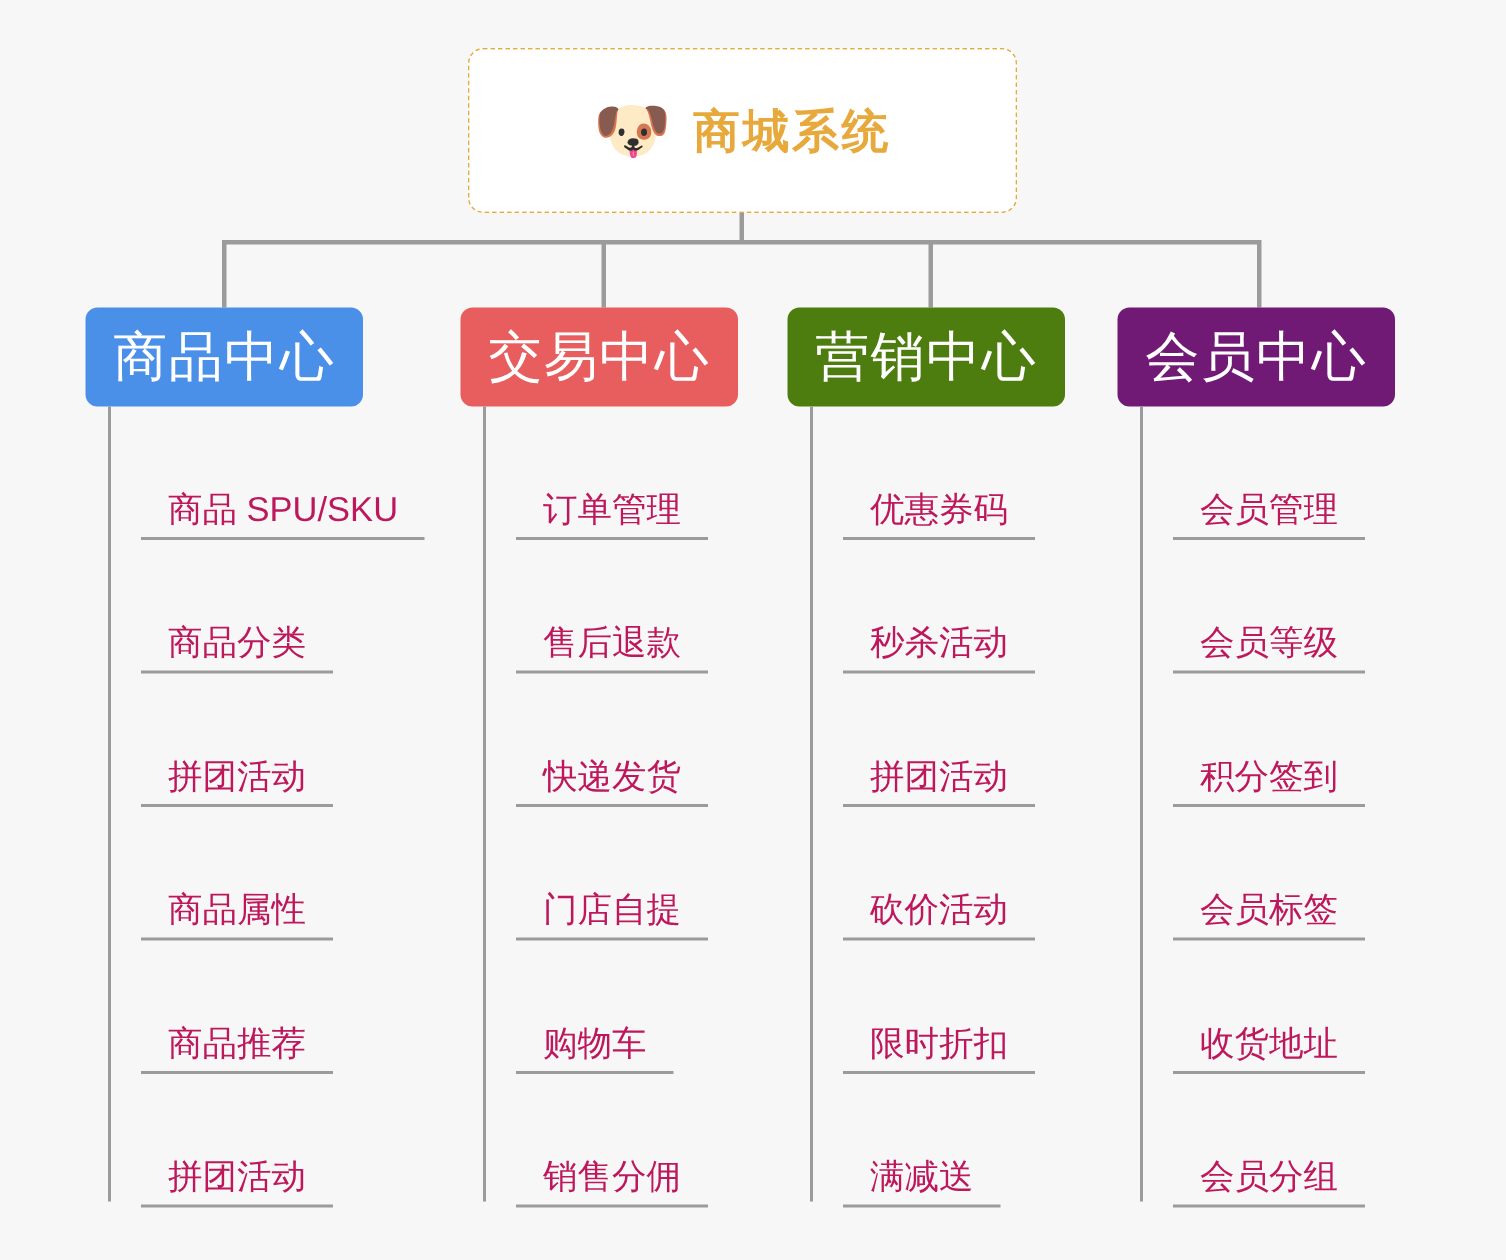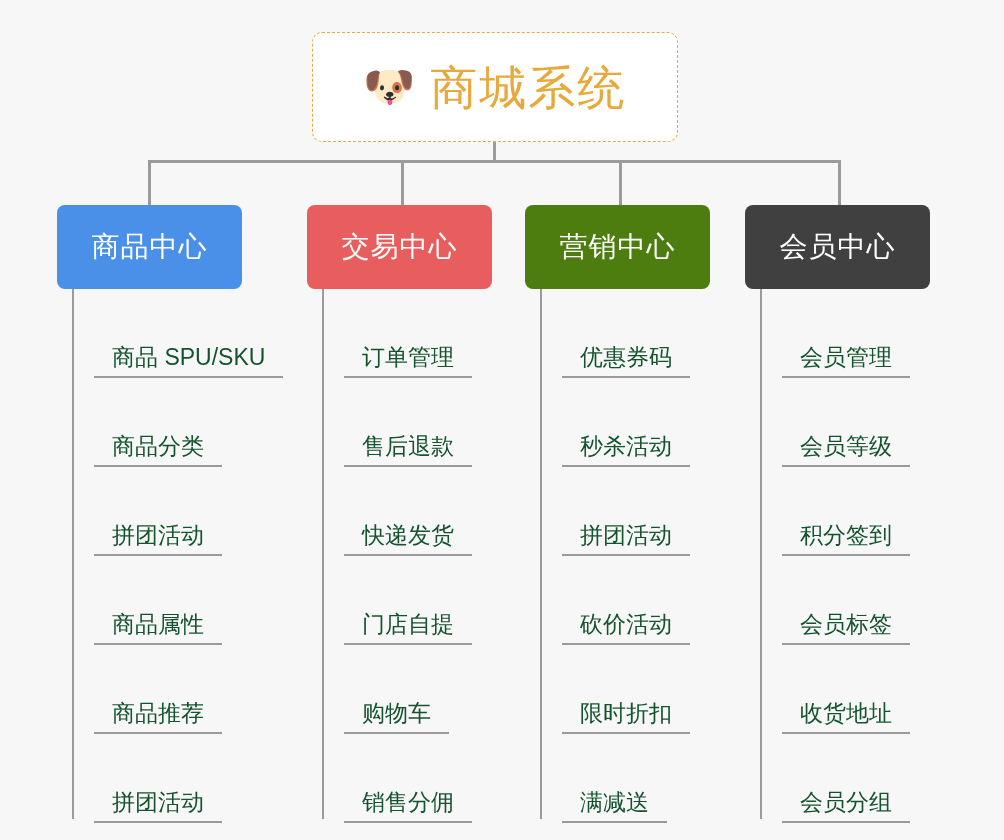--- a/index.html
+++ b/index.html
@@ -37,25 +37,26 @@
     justify-content: center;
     gap: 14px;
   }
   .root-emoji {
     font-size: 42px;
     line-height: 1;
     display: block;
     filter: saturate(1.05);
   }
   .root-title {
-    font-size: 47px;
+    font-size: 31px;
     color: #e8a93c;
     letter-spacing: 2px;
     line-height: 1;
     white-space: nowrap;
+    font-weight: bold;
   }
 
   
   .conn {
     position: absolute;
     background: #9b9b9b;
   }
   .conn-v-root {
     left: 493px;
     top: 142px;
@@ -73,27 +74,27 @@
     width: 3px;
     height: 45px;
   }
 
   
   .branch {
     position: absolute;
     top: 205px;
   }
   .branch-header {
-    height: 84px;
+    height: 66px;
     border-radius: 8px;
     display: flex;
     align-items: center;
     justify-content: center;
     color: #ffffff;
-    font-size: 28px;
+    font-size: 36px;
     letter-spacing: 1px;
     box-sizing: border-box;
     white-space: nowrap;
   }
 
   
   .leaf-wrap {
     position: relative;
     margin-left: 15px;
     padding-left: 0;
@@ -109,21 +110,21 @@
   .leaf {
     position: relative;
     height: 89px;
     display: flex;
     align-items: flex-end;
     padding-left: 22px;
     box-sizing: border-box;
   }
   .leaf-label {
     font-size: 23px;
-    color: #14532d;
+    color: #be185d;
     line-height: 1.1;
     padding: 0 18px 6px 18px;
     border-bottom: 2px solid #9b9b9b;
     white-space: nowrap;
     box-sizing: border-box;
   }
 </style>
 </head>
 <body>
 
@@ -211,21 +212,21 @@
           </div>
           <div class="leaf">
             <span class="leaf-label">限时折扣</span>
           </div>
           <div class="leaf">
             <span class="leaf-label">满减送</span>
           </div>
         </div>
       </div>
       <div class="branch" style="left: 745px; width: 185px;">
-        <div class="branch-header" style="background: #404040;">会员中心</div>
+        <div class="branch-header" style="background: #701a75;">会员中心</div>
         <div class="leaf-wrap">
           <div class="spine"></div>
           <div class="leaf">
             <span class="leaf-label">会员管理</span>
           </div>
           <div class="leaf">
             <span class="leaf-label">会员等级</span>
           </div>
           <div class="leaf">
             <span class="leaf-label">积分签到</span>

